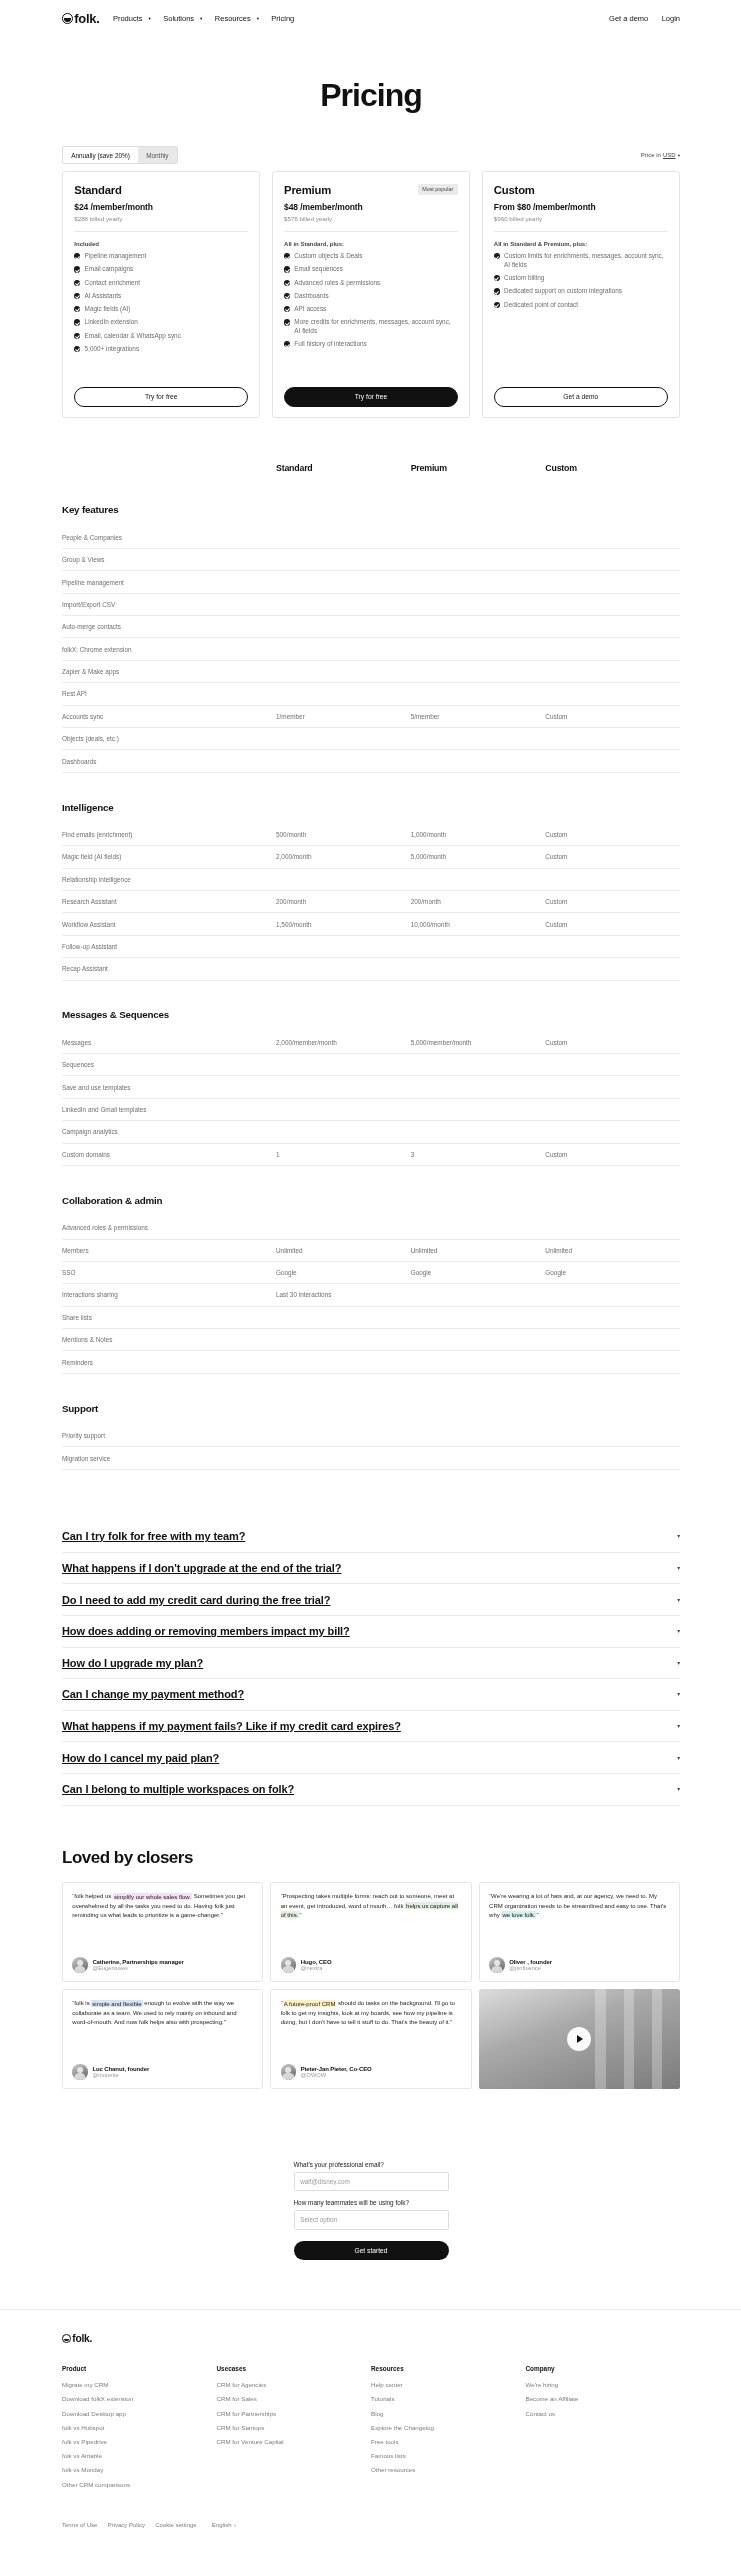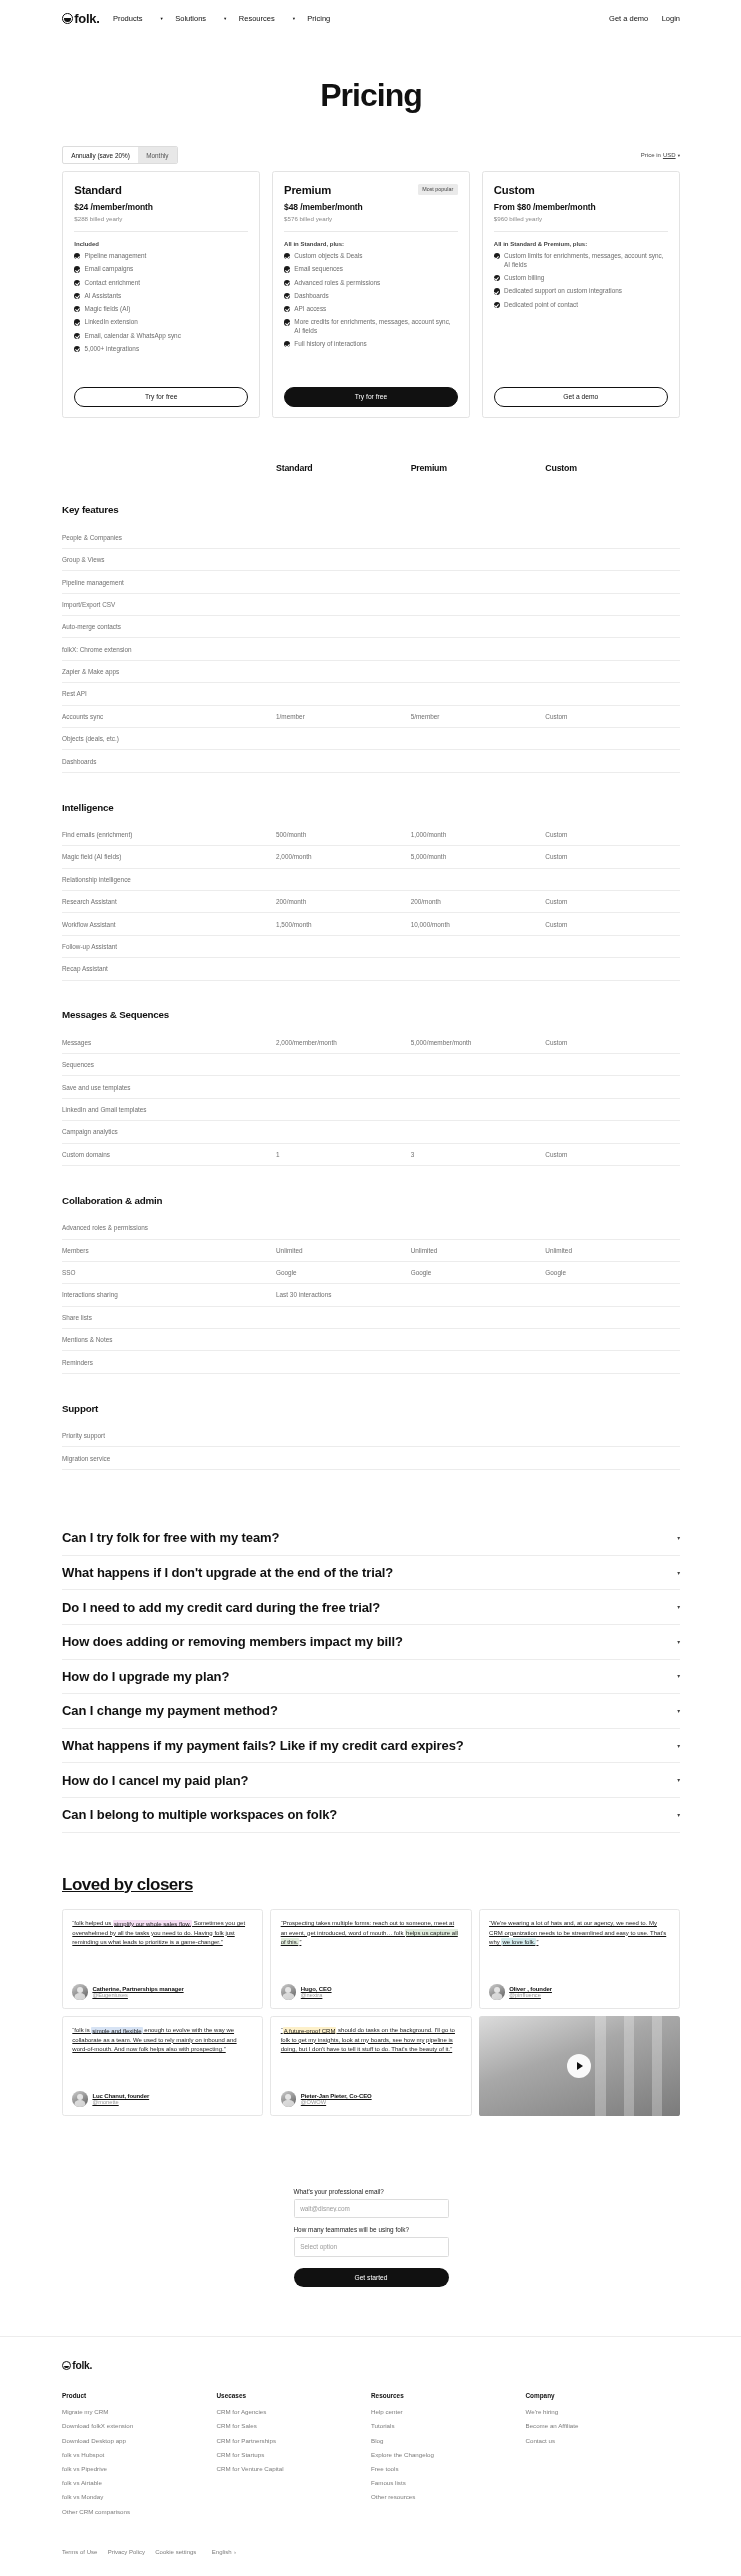--- a/index.html
+++ b/index.html
@@ -10,21 +10,21 @@
     color: #111;
     -webkit-font-smoothing: antialiased;
   }
 
   
   .nav { height: 37px; display: flex; align-items: center; padding: 0 62px; }
   .logo { display: flex; align-items: center; gap: 1.5px; font-size: 13px; font-weight: 700; letter-spacing: -0.3px; }
   .logo-mark { width: 10.8px; height: 10.8px; border: 1px solid #111; border-radius: 50%; position: relative; display:inline-block; }
   .logo-mark:after { content: ""; position: absolute; left: 1px; right: 1px; top: 3.6px; bottom: 1px; background: #111; border-radius: 0 0 4.6px 4.6px; }
   .nav-links { display: flex; align-items: center; gap: 12.4px; margin-left: 13.4px; }
-  .nav-link { font-size: 7.5px; color: #111; text-decoration: none; display: flex; align-items: center; gap: 18px; cursor: pointer; }
+  .nav-link { font-size: 7.5px; color: #111; text-decoration: none; display: flex; align-items: center; gap: 6px; cursor: pointer; }
   .caret { font-size: 4.6px; line-height: 1; transform: translateY(0.5px); }
   .nav-right { margin-left: auto; display: flex; align-items: center; gap: 13.4px; }
 
   
   .hero { text-align: center; padding: 40px 0 32px; }
   .hero h1 { font-size: 32px; font-weight: 700; letter-spacing: -1px; }
 
   
   .toggle-row { display: flex; align-items: center; justify-content: space-between; padding: 0 62px 7.2px; }
   .toggle { display: inline-flex; border: 0.5px solid #dcdcdc; border-radius: 2.1px; overflow: hidden; }
@@ -59,25 +59,25 @@
   .row { display: flex; align-items: center; border-bottom: 0.5px solid #ececec; padding: 7.2px 0; }
   .row:last-child { border-bottom: none; }
   .row-label { flex: 0 0 214px; font-size: 6.4px; color: #6f6f6f; }
   .cell { flex: 1; font-size: 6.4px; color: #6f6f6f; }
   .cell .chk { margin-top: 0; }
   .sec-gap { height: 15.5px; }
 
   
   .faq { padding: 36px 62px 0; }
   .faq-item { display: flex; align-items: center; justify-content: space-between; padding: 9.3px 0; border-bottom: 0.5px solid #ececec; cursor: pointer; }
-  .faq-q { font-size: 13px; font-weight: 700; letter-spacing: -0.1px; }
+  .faq-q { font-size: 11px; font-weight: 700; letter-spacing: -0.1px; text-decoration: underline; }
   .faq-caret { font-size: 5.7px; color: #444; }
 
   
-  .testi { padding: 42px 62px 16px; text-decoration: underline; }
+  .testi { padding: 42px 62px 16px; }
   .testi h2 { font-size: 17px; font-weight: 700; letter-spacing: -0.5px; margin-bottom: 14.4px; }
   .tgrid { display: grid; grid-template-columns: repeat(3, 1fr); gap: 7.2px; }
   .tcard { border: 0.5px solid #e6e6e6; border-radius: 2.6px; padding: 9.3px 9.3px 8.2px; display: flex; flex-direction: column; min-height: 100px; }
   .tquote { font-size: 6px; line-height: 1.55; color: #1c1c1c; }
   .hl { padding: 0.5px 1px; border-radius: 1px; }
   .tfoot { margin-top: auto; display: flex; align-items: center; gap: 4.6px; padding-top: 8.2px; }
   .tavatar { width: 15.5px; height: 15.5px; border-radius: 50%; background: linear-gradient(150deg,#cfcfcf,#8e8e8e 55%,#5a5a5a); flex: 0 0 auto; position: relative; overflow: hidden; }
   .tavatar:before { content:""; position:absolute; left:50%; top:17%; width:38%; height:38%; background:#f1f1f1; border-radius:50%; transform:translateX(-50%); opacity:.85;}
   .tavatar:after { content:""; position:absolute; left:50%; top:58%; width:72%; height:58%; background:#ededed; border-radius:46% 46% 0 0; transform:translateX(-50%); opacity:.8;}
   .tname { font-size: 6px; font-weight: 700; letter-spacing: -0.1px; }

